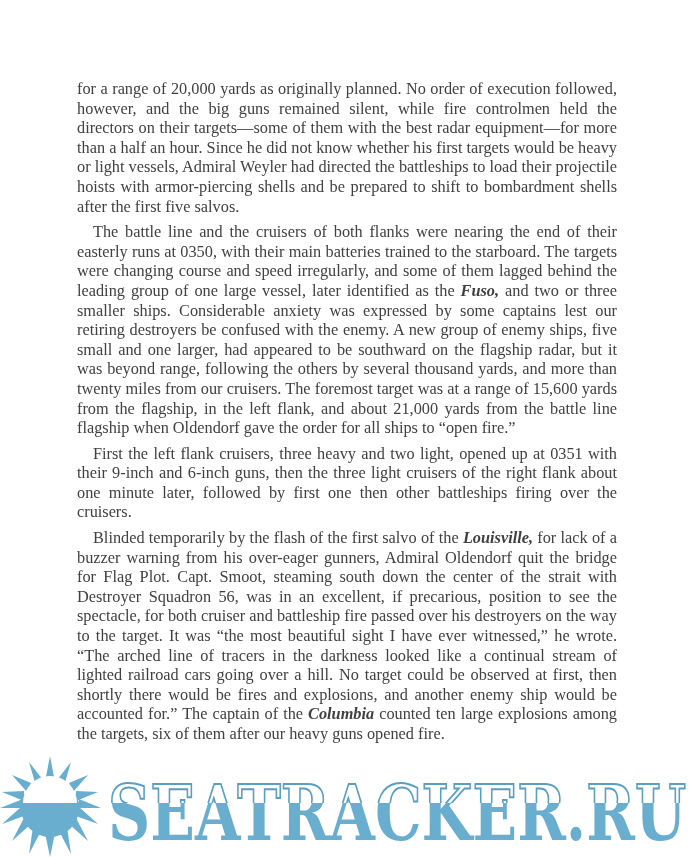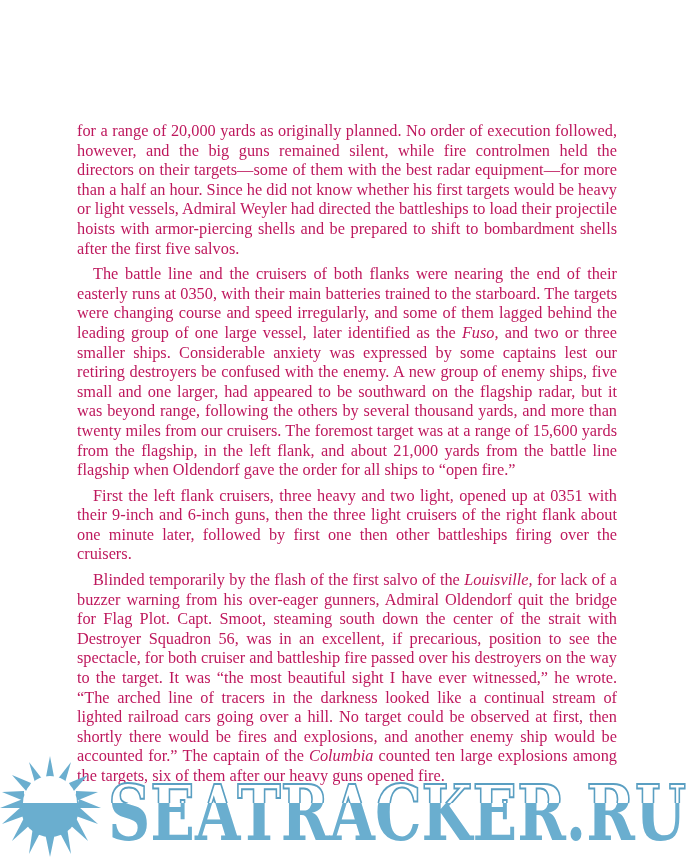--- a/index.html
+++ b/index.html
@@ -14,34 +14,34 @@
       overflow: hidden;
     }
     .page {
       position: absolute;
       left: 77px;
       top: 79px;
       width: 540px;
       font-family: "Liberation Serif", "DejaVu Serif", serif;
       font-size: 16.3px;
       line-height: 19.6px;
-      color: #be185d;
-      margin-top: 42px;
+      color: #404040;
     }
     .page p {
       margin: 0 0 6px 0;
       text-align: justify;
       text-indent: 16px;
       hyphens: none;
     }
     .page p.first {
       text-indent: 0;
     }
     .page em {
       font-style: italic;
+      font-weight: bold;
     }
     .watermark {
       position: absolute;
       left: 0;
       top: 756px;
       width: 630px;
       height: 101px;
     }
   </style>
 </head>

